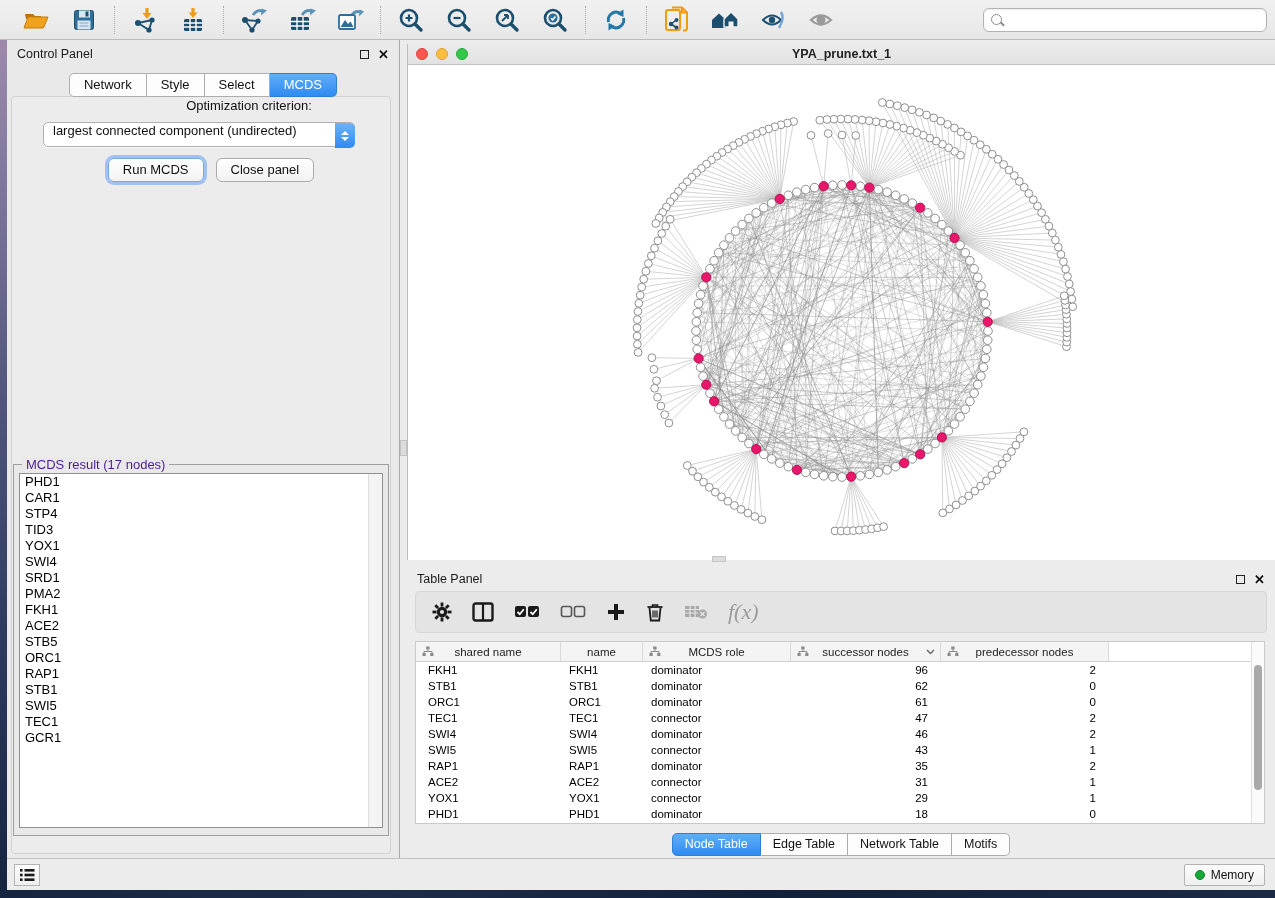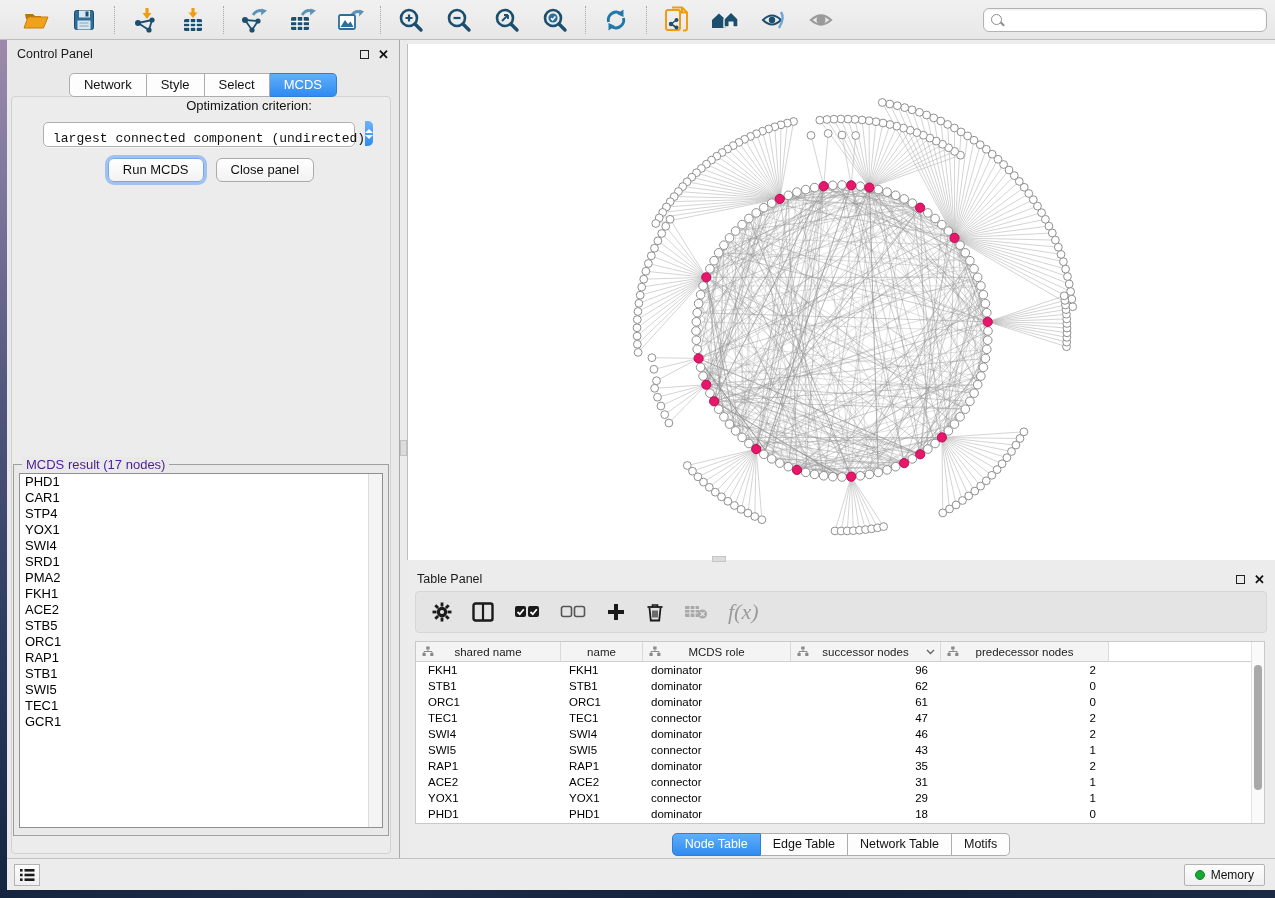--- a/index.html
+++ b/index.html
@@ -45,22 +45,22 @@
   .tab { font-size:13px; padding:3px 14px 4px; background:#fdfdfd; border:1px solid #adadad;
     border-left:none; color:#111; }
   .tab:first-child { border-left:1px solid #adadad; border-radius:5px 0 0 5px; }
   .tab:last-child { border-radius:0 5px 5px 0; }
   .tab.active { background:linear-gradient(#62aef9,#2e8bf0); color:#fff; border-color:#2e7fd8; }
 
   .cp-content { position:absolute; left:4px; top:56px; right:8px; bottom:4px;
     background:#ececec; border:1px solid #d2d2d2; border-radius:4px; }
   .opt-label { position:absolute; top:58px; width:100%; text-align:center; font-size:13px; color:#111;margin-left:46px; }
   .combo { position:absolute; top:82px; left:36px; width:312px; height:25px; background:#fff;
-    border:1px solid #b0b0b0; border-radius:5px; display:flex; align-items:flex-end;
-    box-shadow:0 1px 0 rgba(255,255,255,.6);font-family:Liberation Mono, monospace; }
+    border:1px solid #b0b0b0; border-radius:5px; display:flex; align-items:flex-start;
+    box-shadow:0 1px 0 rgba(255,255,255,.6); }
   .combo-text { flex:1; font-size:13px; color:#111; padding-left:9px; white-space:nowrap; }
   .combo-step { width:20px; height:25px; margin-right:-1px; border-radius:0 5px 5px 0;
     background:linear-gradient(#6db2fa,#2e8bf0); display:flex; flex-direction:column;
     align-items:center; justify-content:center; gap:2px; }
   .chev-up, .chev-dn { width:0; height:0; border-left:4px solid transparent; border-right:4px solid transparent; }
   .chev-up { border-bottom:4.5px solid #fff; }
   .chev-dn { border-top:4.5px solid #fff; }
   .btn-row { position:absolute; top:118px; width:100%; display:flex; justify-content:center; gap:12px; }
   .push-btn { font-size:13px; color:#111; background:linear-gradient(#ffffff,#f2f2f2);
     border:1px solid #ababab; border-radius:6px; padding:3px 14px 4px; }
@@ -328,20 +328,21 @@
       <button class="push-btn focused">Run MCDS</button>
       <button class="push-btn">Close panel</button>
     </div>
     <div class="result-box">
       <span class="result-legend">MCDS result (17 nodes)</span>
       <div class="result-list" id="result-list">
         <div class="result-scroll"></div>
       <div class="result-item">PHD1</div>
           <div class="result-item">CAR1</div>
           <div class="result-item">STP4</div>
+          <div class="result-item">TID3</div>
           <div class="result-item">YOX1</div>
           <div class="result-item">SWI4</div>
           <div class="result-item">SRD1</div>
           <div class="result-item">PMA2</div>
           <div class="result-item">FKH1</div>
           <div class="result-item">ACE2</div>
           <div class="result-item">STB5</div>
           <div class="result-item">ORC1</div>
           <div class="result-item">RAP1</div>
           <div class="result-item">STB1</div>
@@ -350,20 +351,28 @@
           <div class="result-item">GCR1</div>
         </div>
     </div>
   </div>
 
   <div class="vsplit">
     <div class="vsplit-grip"></div>
   </div>
 
   <div class="net-window">
+    <div class="net-titlebar">
+      <div class="traffic">
+        <span class="dot red"></span>
+        <span class="dot yellow"></span>
+        <span class="dot green"></span>
+      </div>
+      <div class="net-title">YPA_prune.txt_1</div>
+    </div>
     <div class="net-canvas" id="net-canvas"><svg width="868" height="495">
           <line x1="348.2" y1="384.1" x2="487.7" y2="401.7" stroke="#9c9c9c" stroke-width="0.7" opacity="0.45"></line>
           <line x1="315.9" y1="180.2" x2="310.7" y2="344.2" stroke="#9c9c9c" stroke-width="0.7" opacity="0.45"></line>
           <line x1="561.9" y1="195.7" x2="415.7" y2="410.8" stroke="#9c9c9c" stroke-width="0.7" opacity="0.45"></line>
           <line x1="578.8" y1="284.3" x2="334.1" y2="372.4" stroke="#9c9c9c" stroke-width="0.7" opacity="0.45"></line>
           <line x1="321.5" y1="172.9" x2="461.4" y2="409.4" stroke="#9c9c9c" stroke-width="0.7" opacity="0.45"></line>
           <line x1="579.7" y1="256.8" x2="334.1" y2="159.6" stroke="#9c9c9c" stroke-width="0.7" opacity="0.45"></line>
           <line x1="288.3" y1="275.2" x2="572.9" y2="311.1" stroke="#9c9c9c" stroke-width="0.7" opacity="0.45"></line>
           <line x1="569.7" y1="212.3" x2="434.0" y2="412.0" stroke="#9c9c9c" stroke-width="0.7" opacity="0.45"></line>
           <line x1="301.9" y1="328.2" x2="340.9" y2="378.5" stroke="#9c9c9c" stroke-width="0.7" opacity="0.45"></line>

